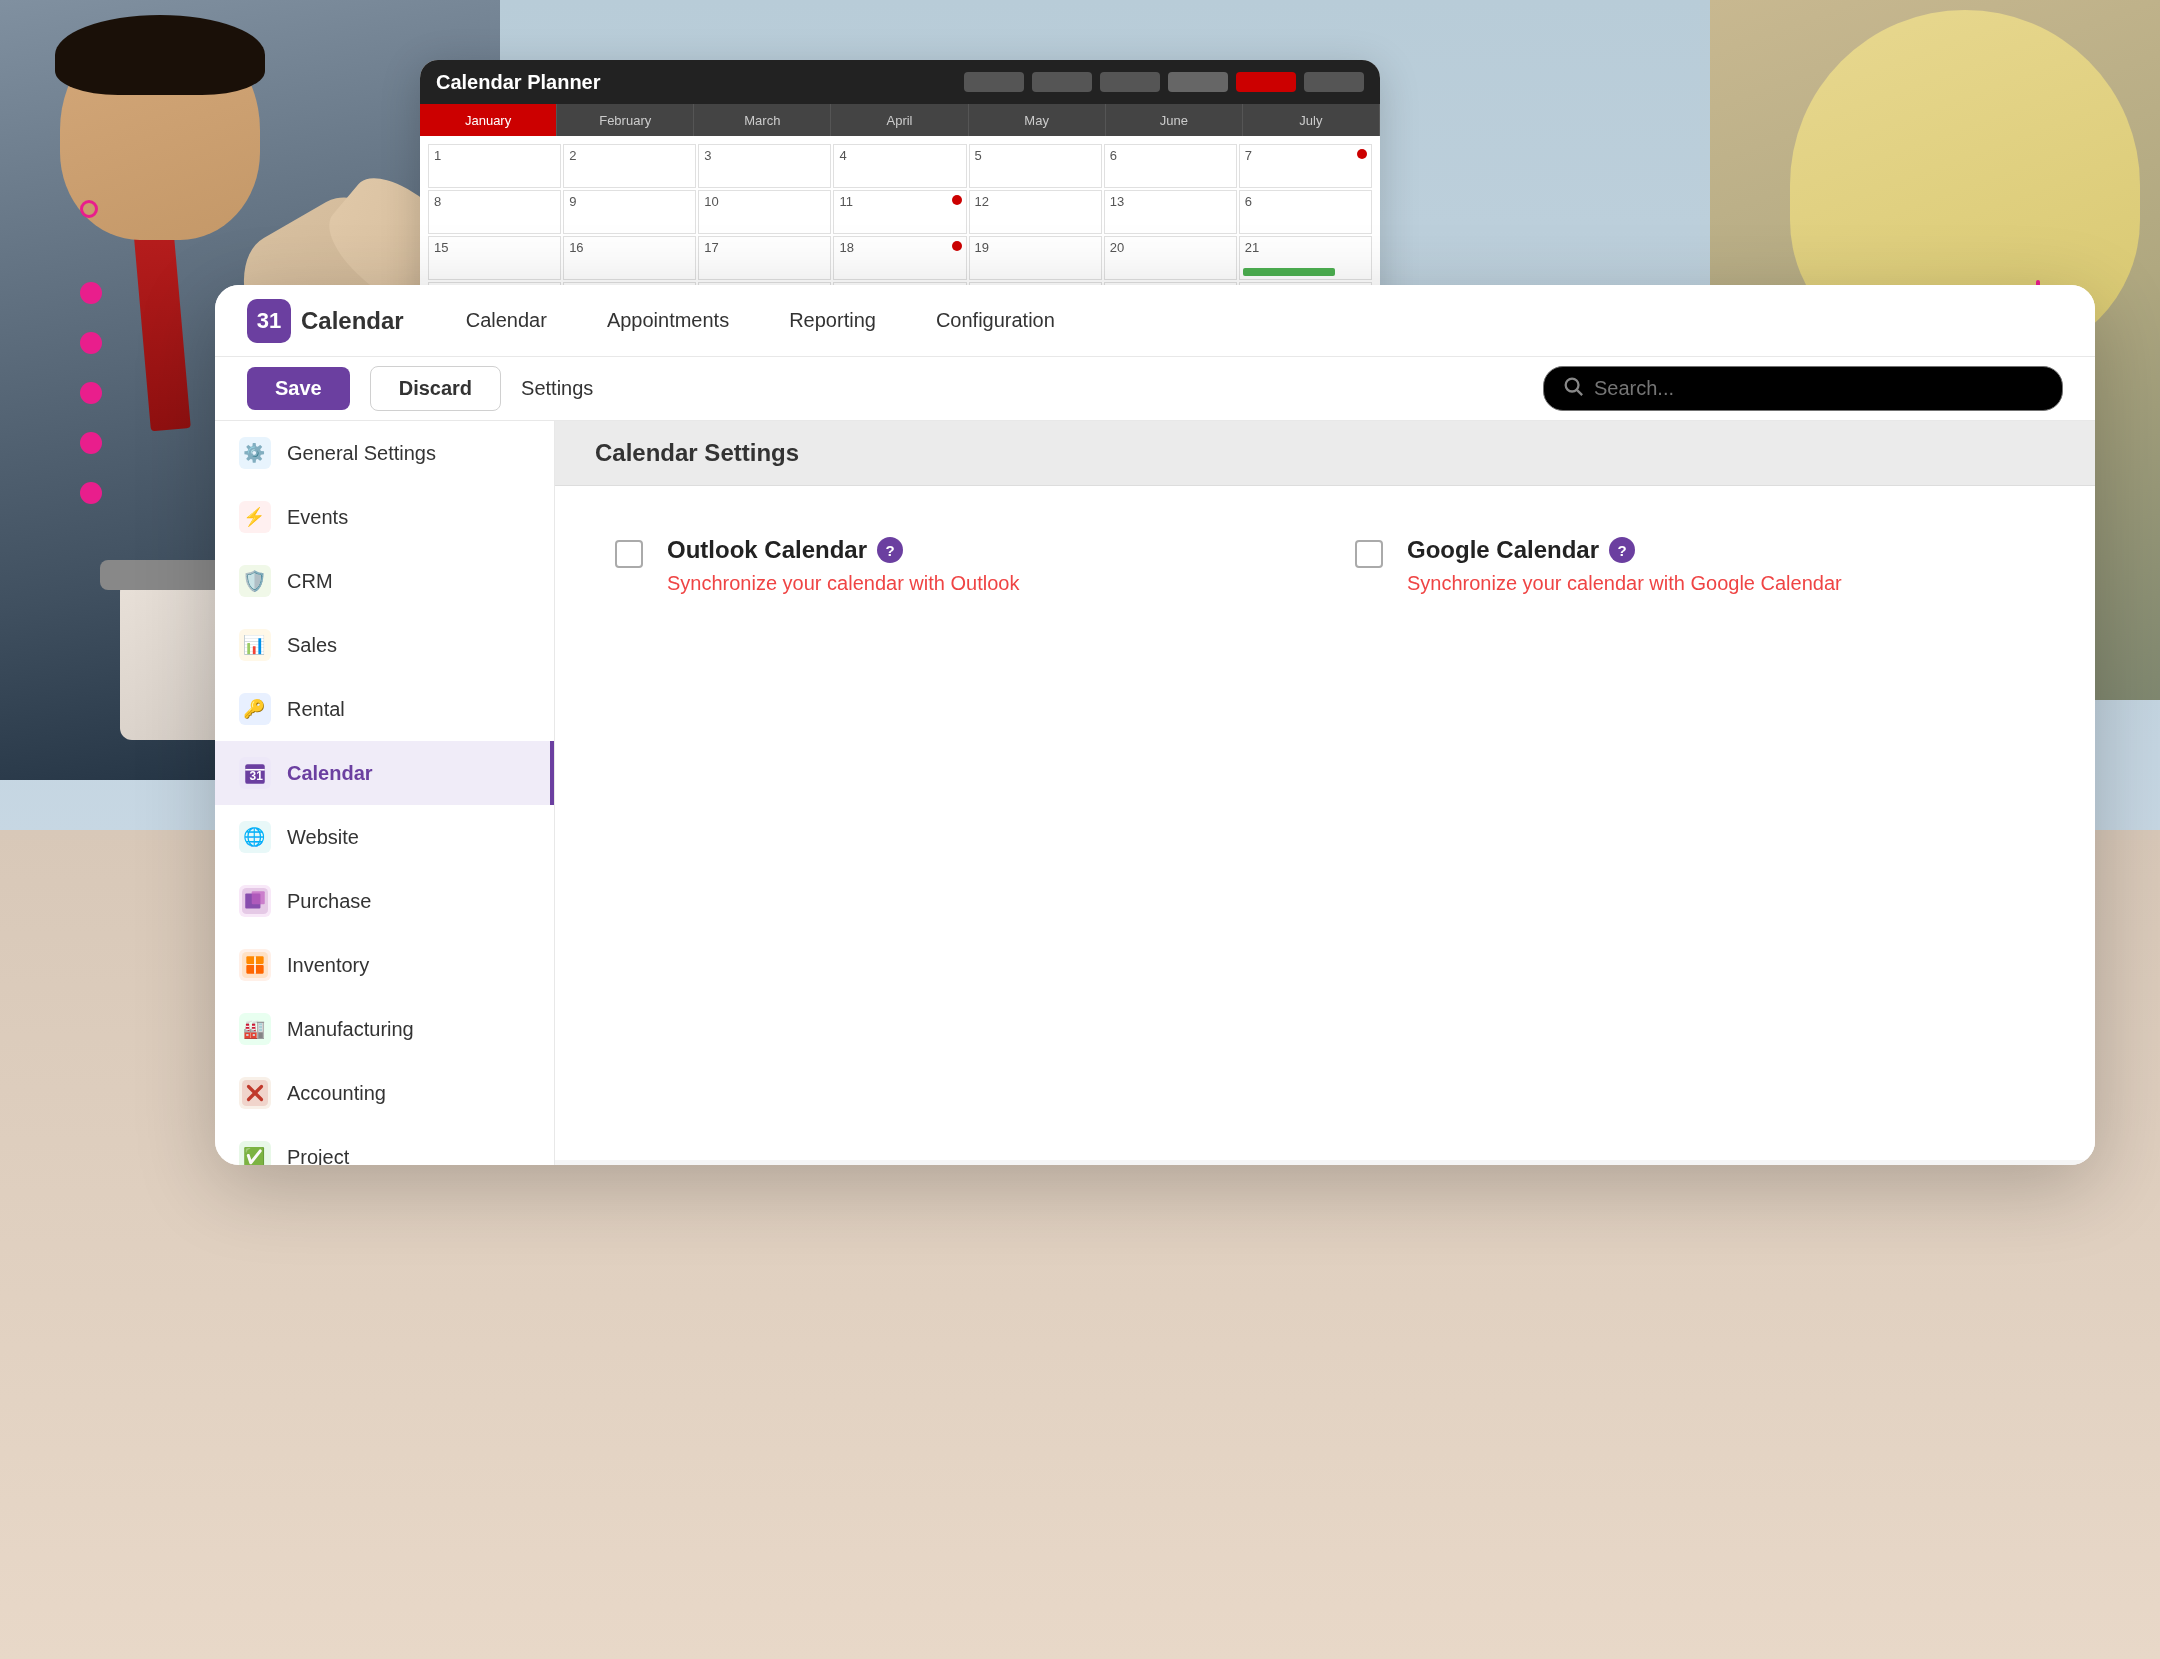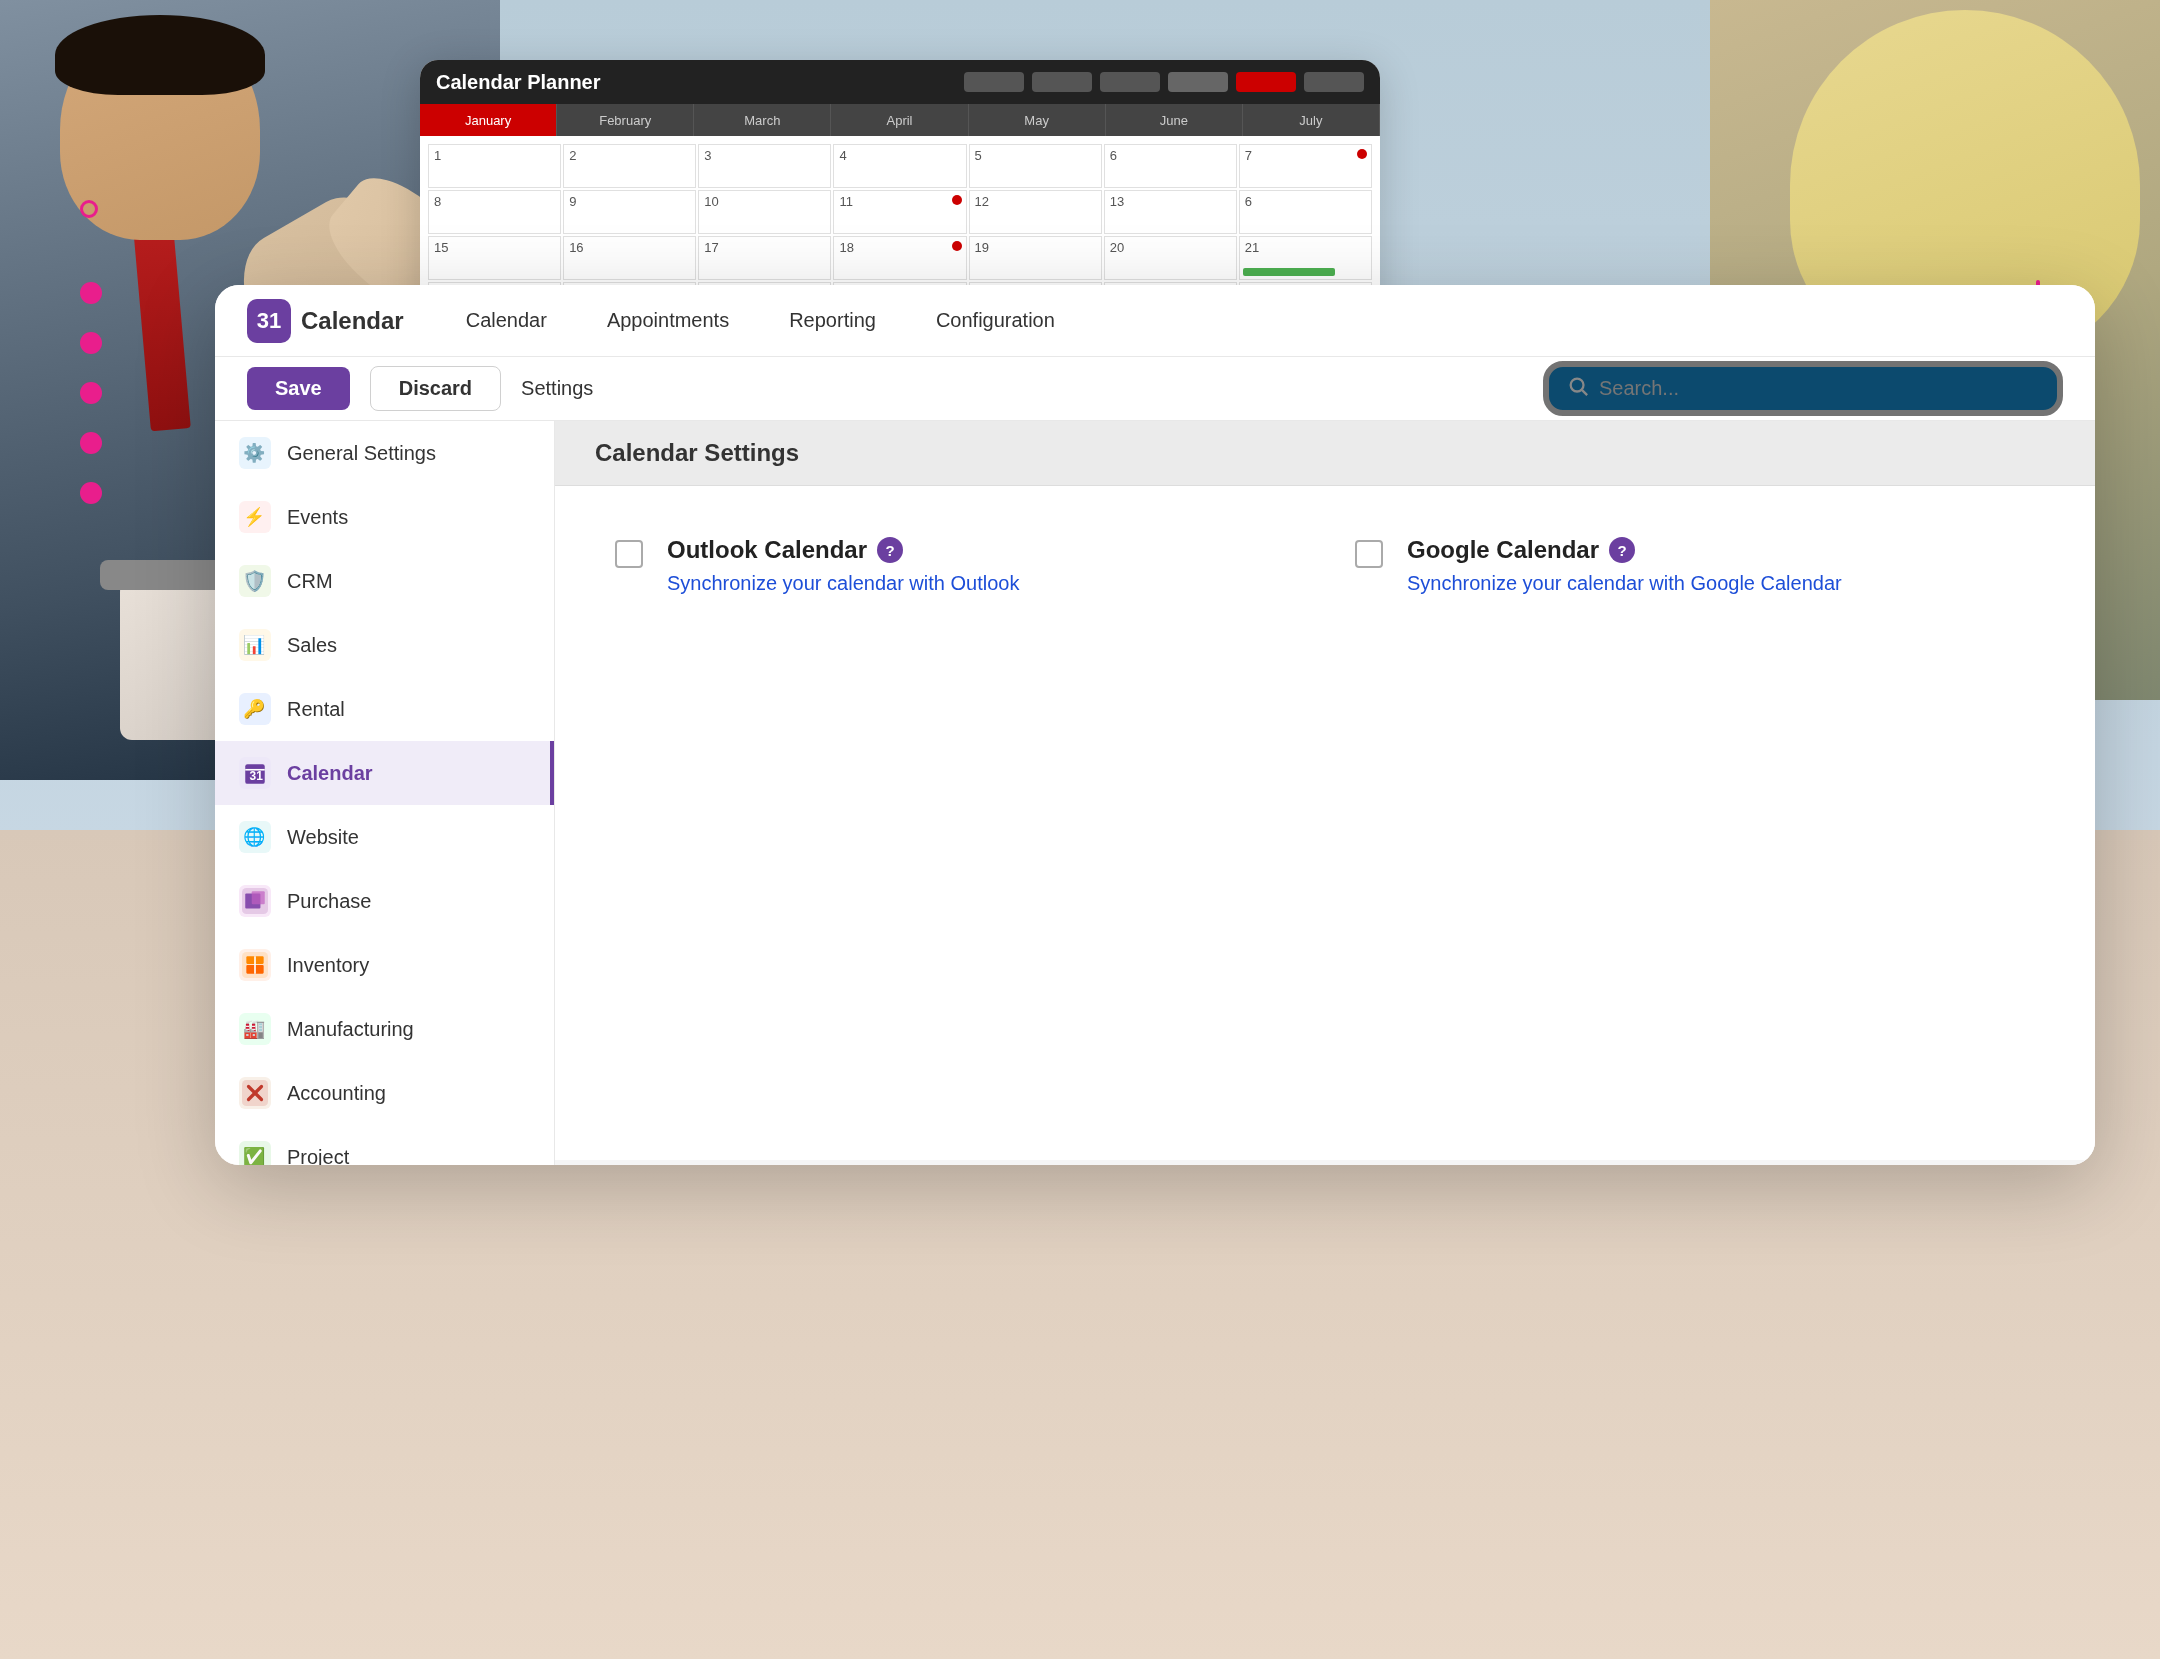--- a/index.html
+++ b/index.html
@@ -224,22 +224,22 @@
     }
     .toolbar-label {
       font-size: 20px;
       color: #333;
       font-weight: 500;
     }
     .search-container {
       margin-left: auto;
       display: flex;
       align-items: center;
-      background: #0c4a6e;
-      border: 6px solid #737373;
+      background: #000000;
+      border: 1px solid #737373;
       border-radius: 20px;
       padding: 8px 18px;
       gap: 10px;
       width: 520px;
     }
     .search-icon-svg {
       color: #888;
       font-size: 20px;
     }
     .search-input {
@@ -360,21 +360,21 @@
       color: #fff;
       font-size: 15px;
       font-weight: bold;
       display: flex;
       align-items: center;
       justify-content: center;
       cursor: pointer;
     }
     .setting-desc {
       font-size: 20px;
-      color: #1d4ed8;
+      color: #ef4444;
     }
 
     
     .sidebar::-webkit-scrollbar { width: 6px; }
     .sidebar::-webkit-scrollbar-track { background: #f0f0f0; }
     .sidebar::-webkit-scrollbar-thumb { background: #ccc; border-radius: 3px; }
   </style>
 </head>
 <body>
 

